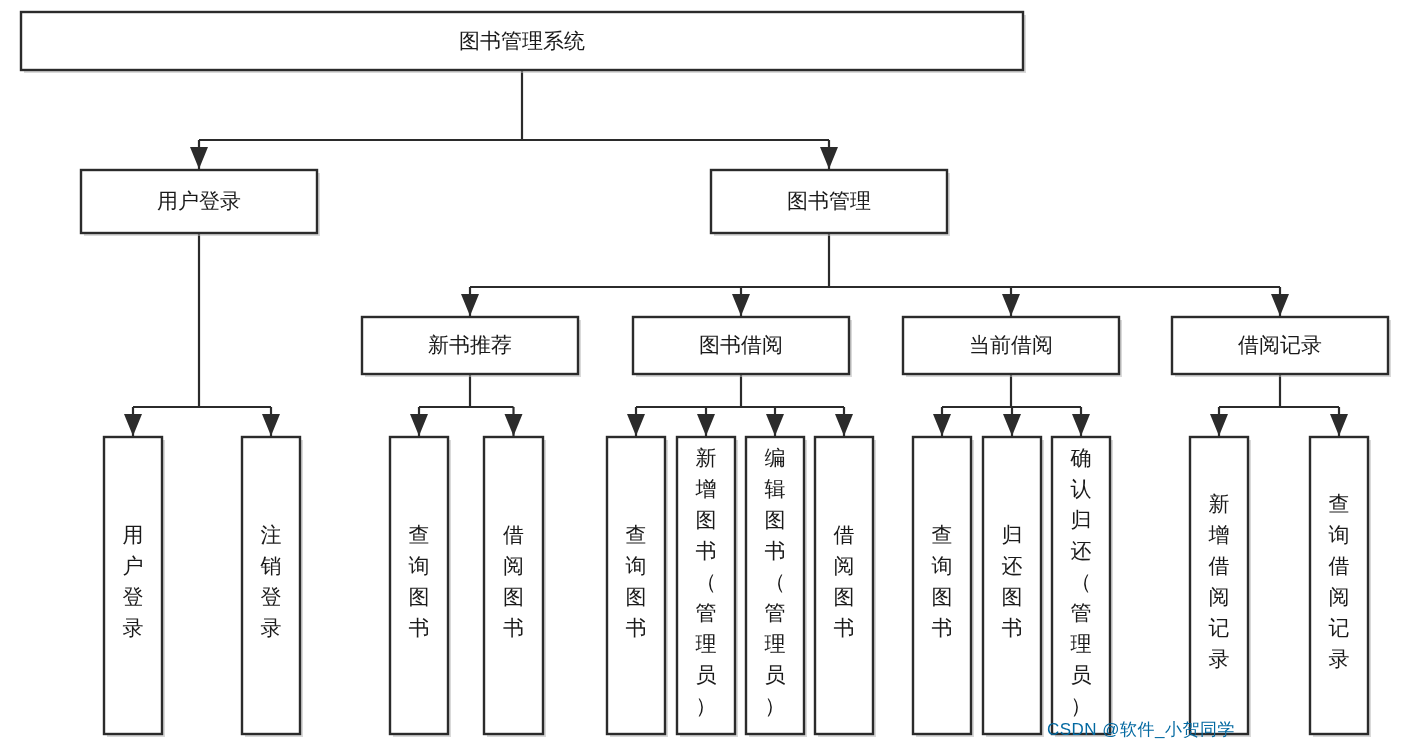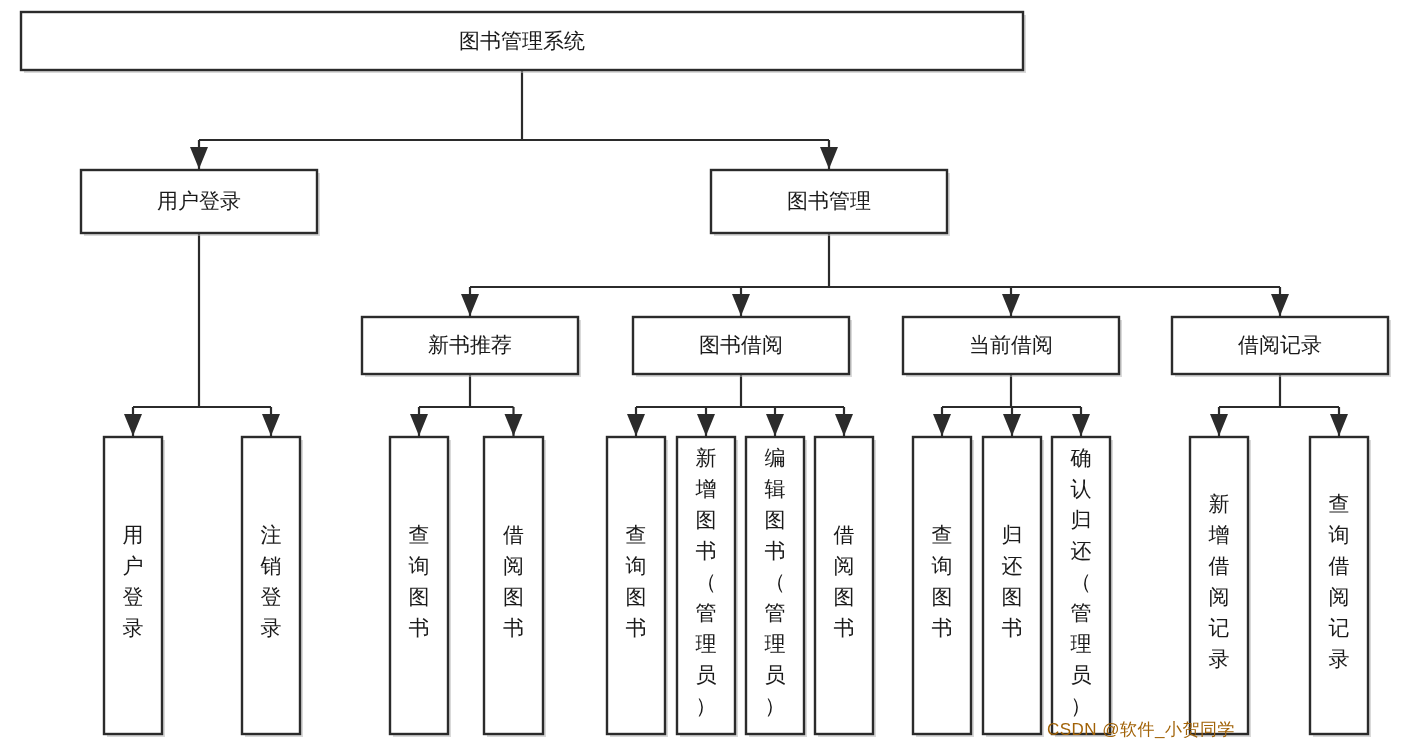--- a/index.html
+++ b/index.html
@@ -51,21 +51,21 @@
     font-size: 21px;
     fill: #1a1a1a;
     text-anchor: middle;
   }
   .watermark {
     position: absolute;
     right: 8px;
     bottom: 6px;
     font-family: "Liberation Sans", "DejaVu Sans", sans-serif;
     font-size: 17px;
-    color: #a16207;
+    color: #0369a1;
     white-space: nowrap;
     letter-spacing: 0.5px;
   }
 </style>
 </head>
 <body>
 
 <div id="diagram-root">
   <svg class="flow" width="1405" height="747" viewBox="0 0 1405 747">
     <g id="edges-layer">

